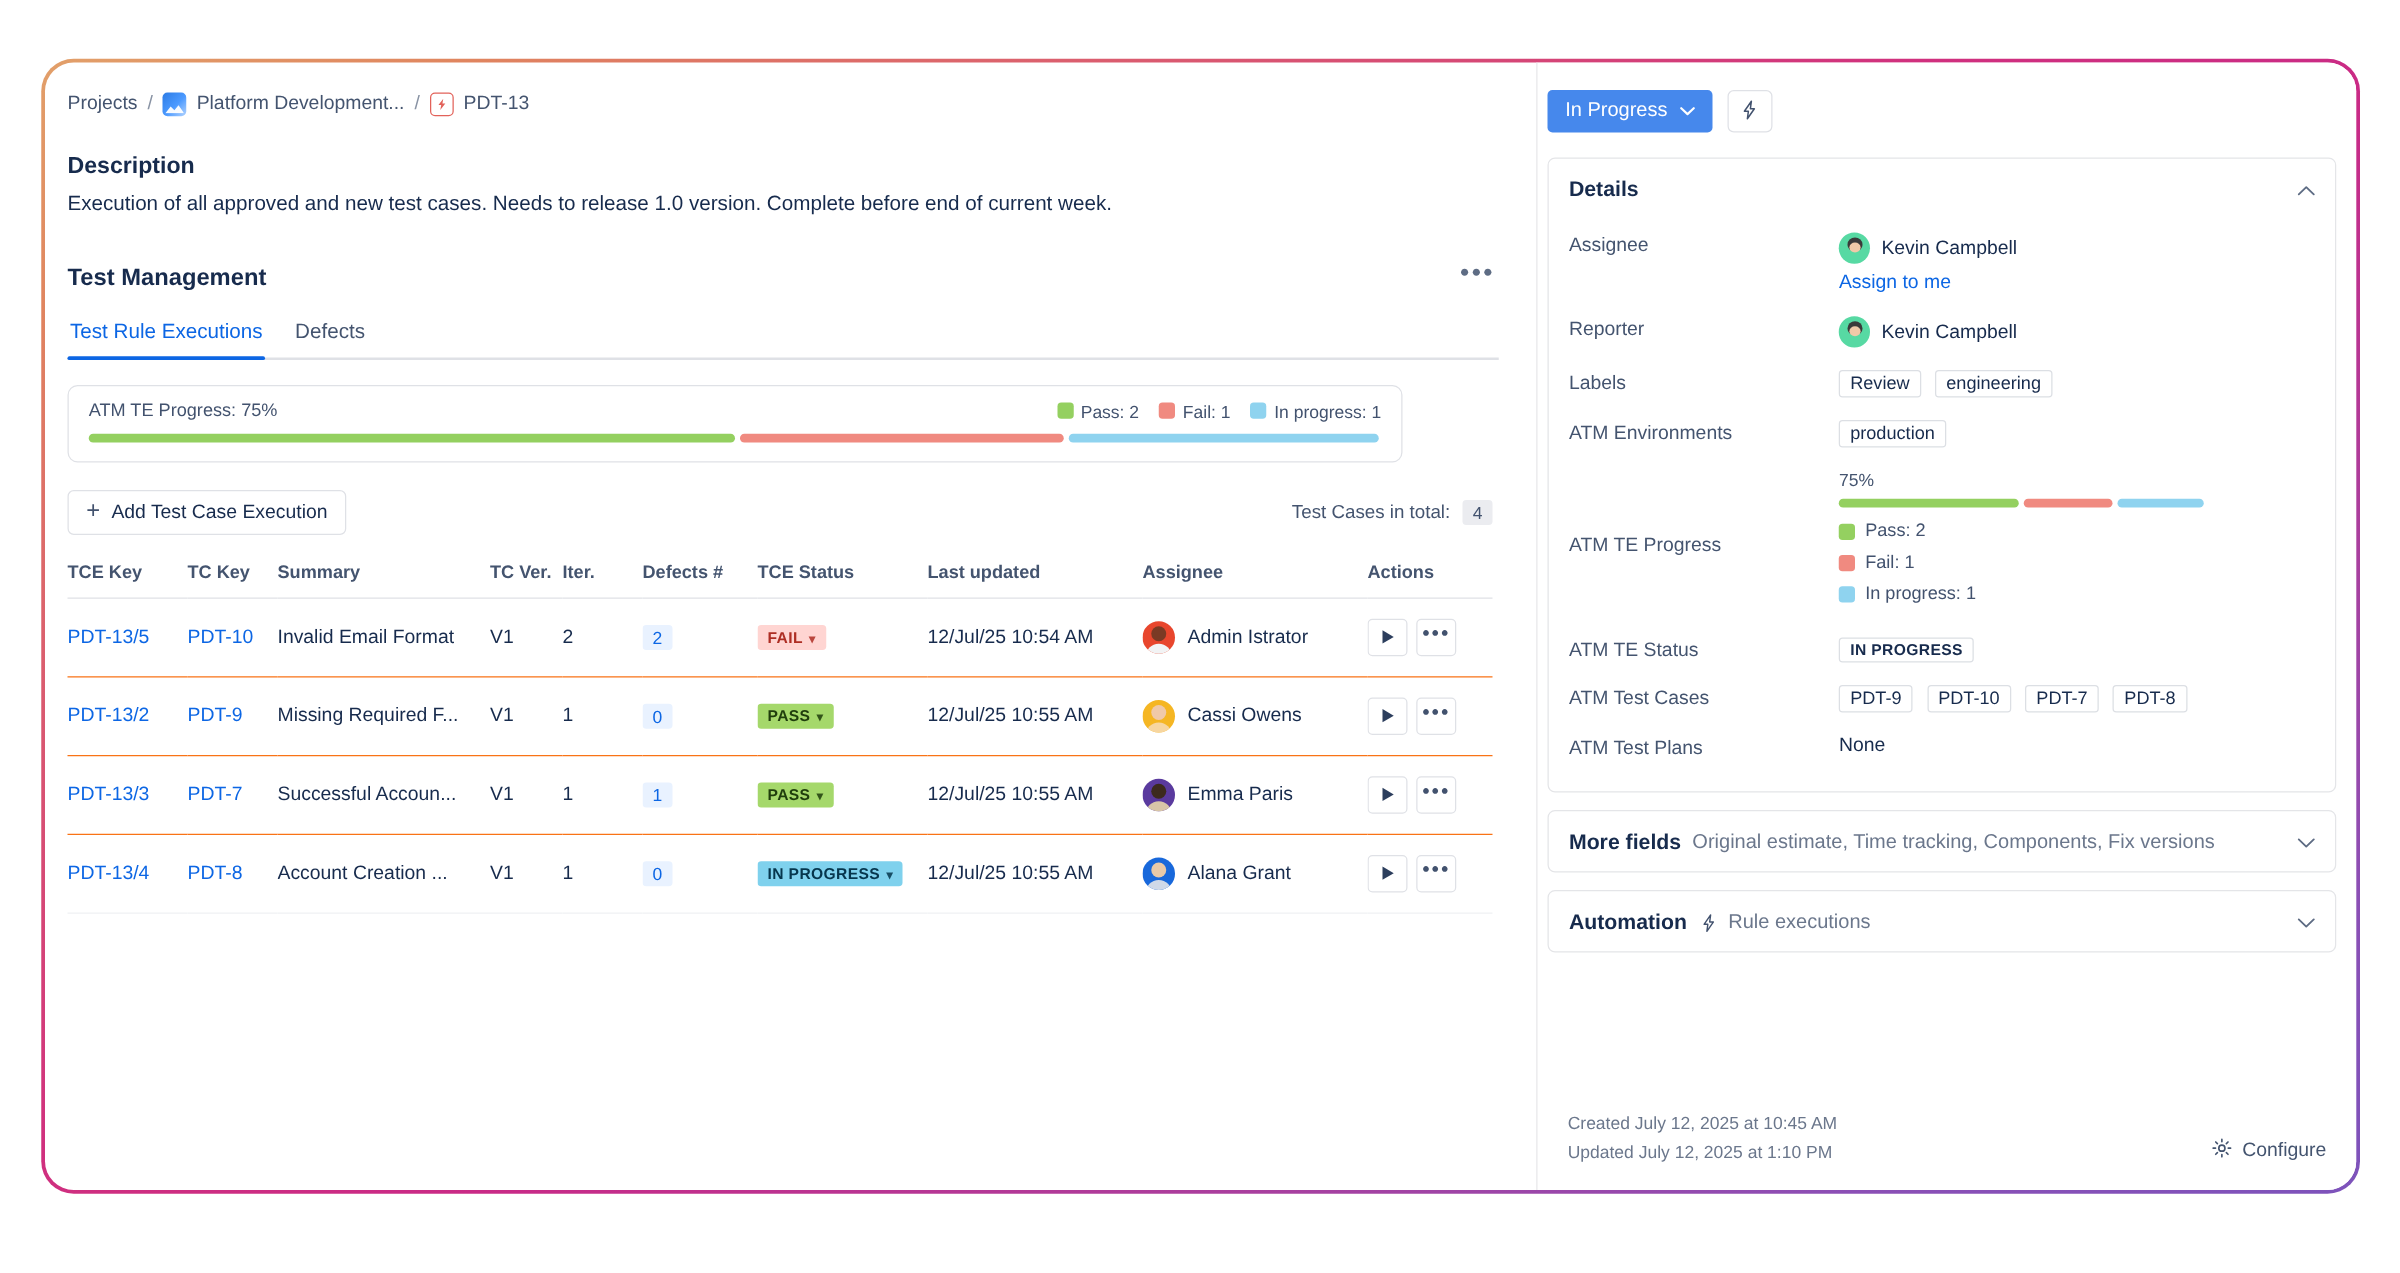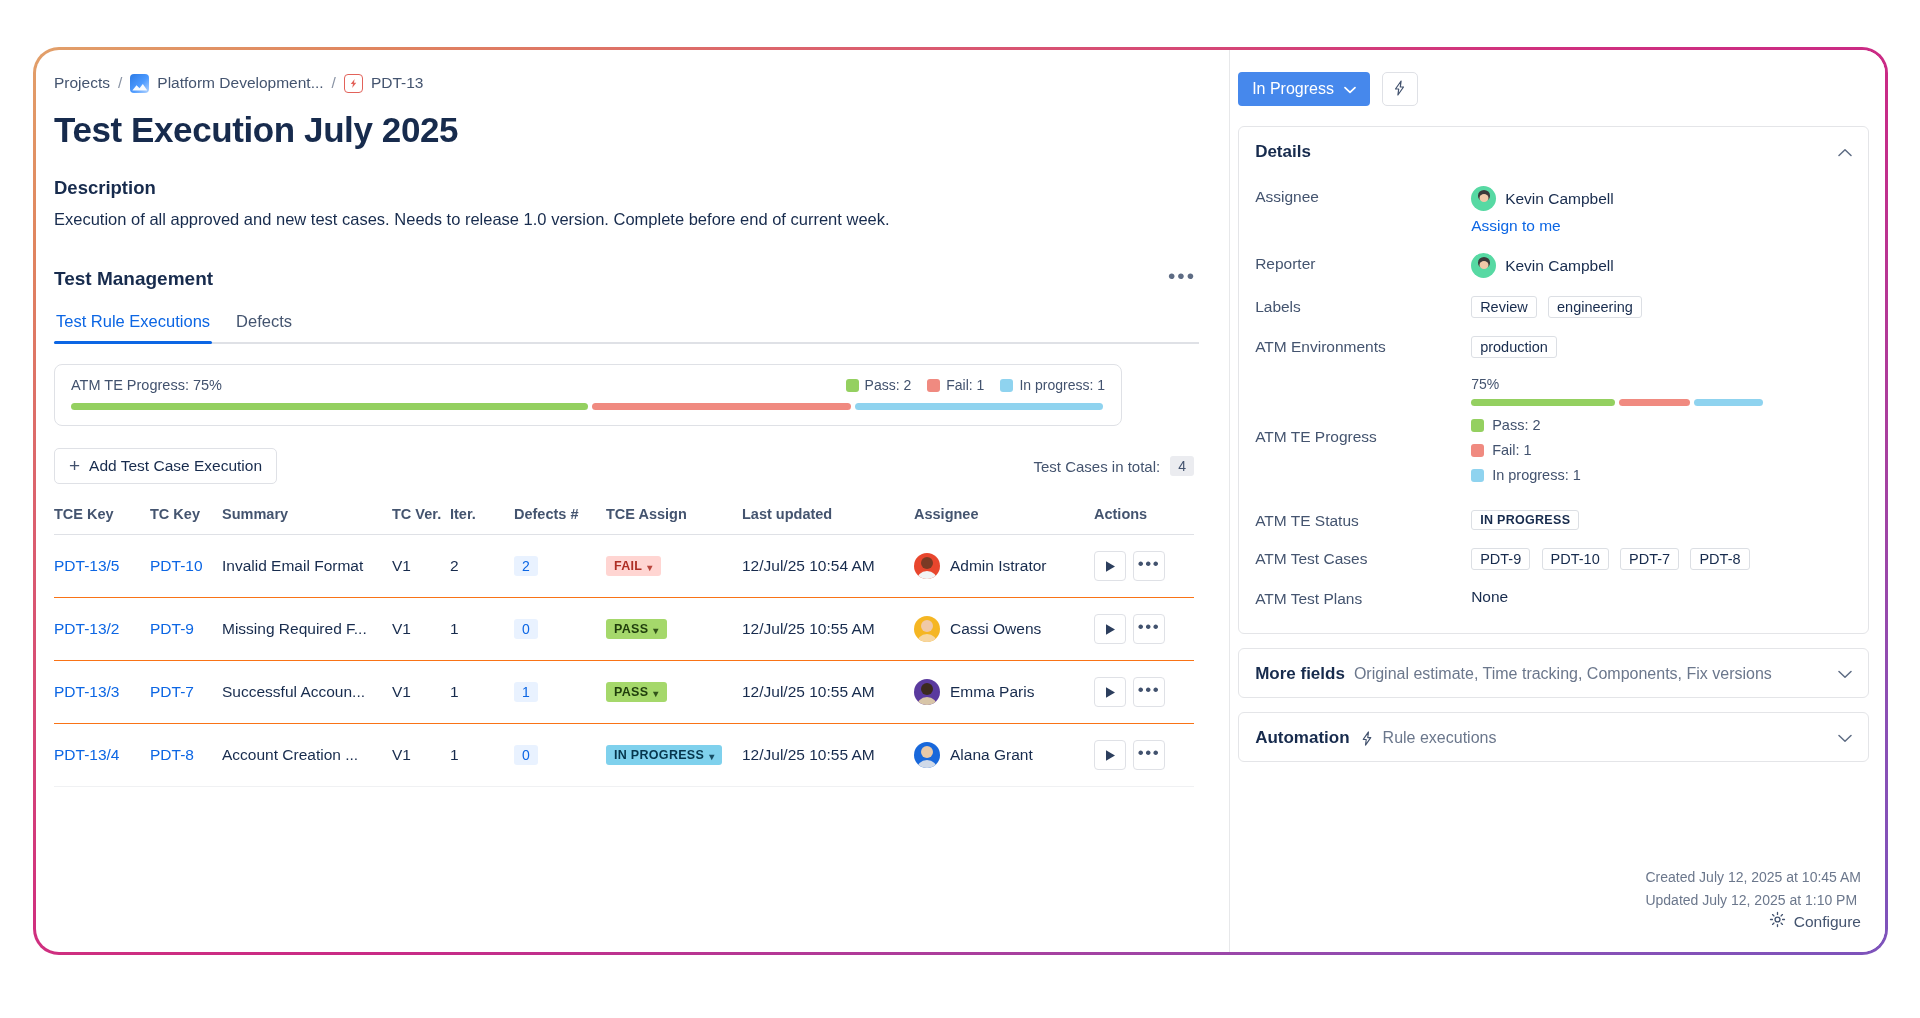--- a/index.html
+++ b/index.html
@@ -303,21 +303,21 @@
   .mini-prog-pct { font-size: 14px; color: #44546f; margin-bottom: 7px; }
   .mini-bars { display: flex; gap: 4px; width: 292px; margin-bottom: 11px; }
   .mini-bar { height: 7px; border-radius: 4px; }
   .mini-legend-item {
     display: flex; align-items: center; gap: 8px;
     font-size: 14.5px; color: #42526e; margin-bottom: 9px;
   }
 
   .footer-meta {
     position: absolute; left: 24px; bottom: 20px; right: 24px;
-    display: flex; align-items: flex-end; flex-direction: column;
+    display: flex; align-items: flex-end;
   }
   .meta-lines { font-size: 14px; color: #6b778c; line-height: 1.6; }
   .configure {
     margin-left: auto; display: flex; align-items: center; gap: 8px;
     font-size: 15.5px; color: #44546f; cursor: pointer;
   }
 </style>
 </head>
 <body>
 
@@ -333,21 +333,20 @@
       <span class="bc-link">Platform Development...</span>
       <span class="bc-sep">/</span>
       <span class="bc-issue-icon">
         <svg width="11" height="11" viewBox="0 0 12 12">
               <path d="M7.2 1 3 6.6h2.4L4.6 11 9 5.2H6.5L7.2 1z" fill="#e2625a"></path>
             </svg>
       </span>
       <span class="bc-link">PDT-13</span>
     </div>
 
-    <h1 class="page-title">Test Execution July 2025</h1>
 
     <h2 class="section-head">Description</h2>
     <div class="desc-text">Execution of all approved and new test cases. Needs to release 1.0 version. Complete before end of current week.</div>
 
     <div class="tm-header">
       <span class="tm-title">Test Management</span>
       <span class="tm-more">•••</span>
     </div>
 
     <div class="tabs">
@@ -405,21 +404,21 @@
             <col class="c-act">
       </colgroup>
       <thead>
         <tr>
           <th>TCE Key</th>
           <th>TC Key</th>
           <th>Summary</th>
           <th>TC Ver.</th>
           <th>Iter.</th>
           <th>Defects #</th>
-          <th>TCE Assign</th>
+          <th>TCE Status</th>
           <th>Last updated</th>
           <th>Assignee</th>
           <th>Actions</th>
         </tr>
       </thead>
       <tbody id="tce-body">
             <tr>
               <td><span class="link-key">PDT-13/5</span></td>
               <td><span class="link-key">PDT-10</span></td>
               <td>Invalid Email Format</td>

